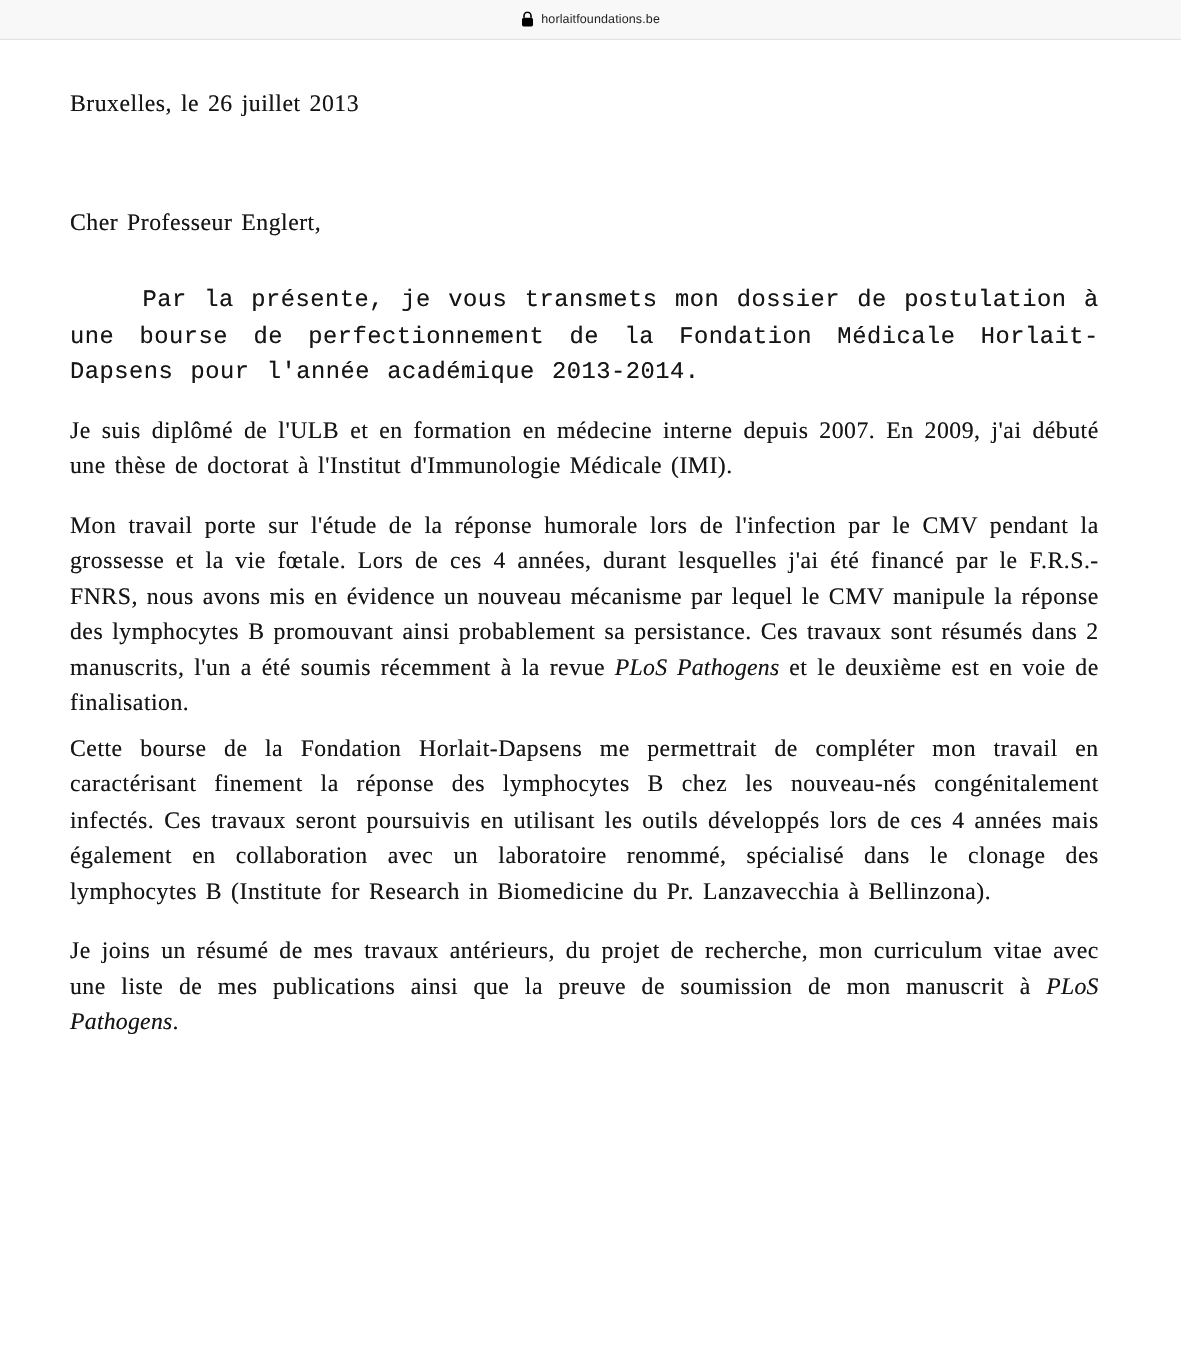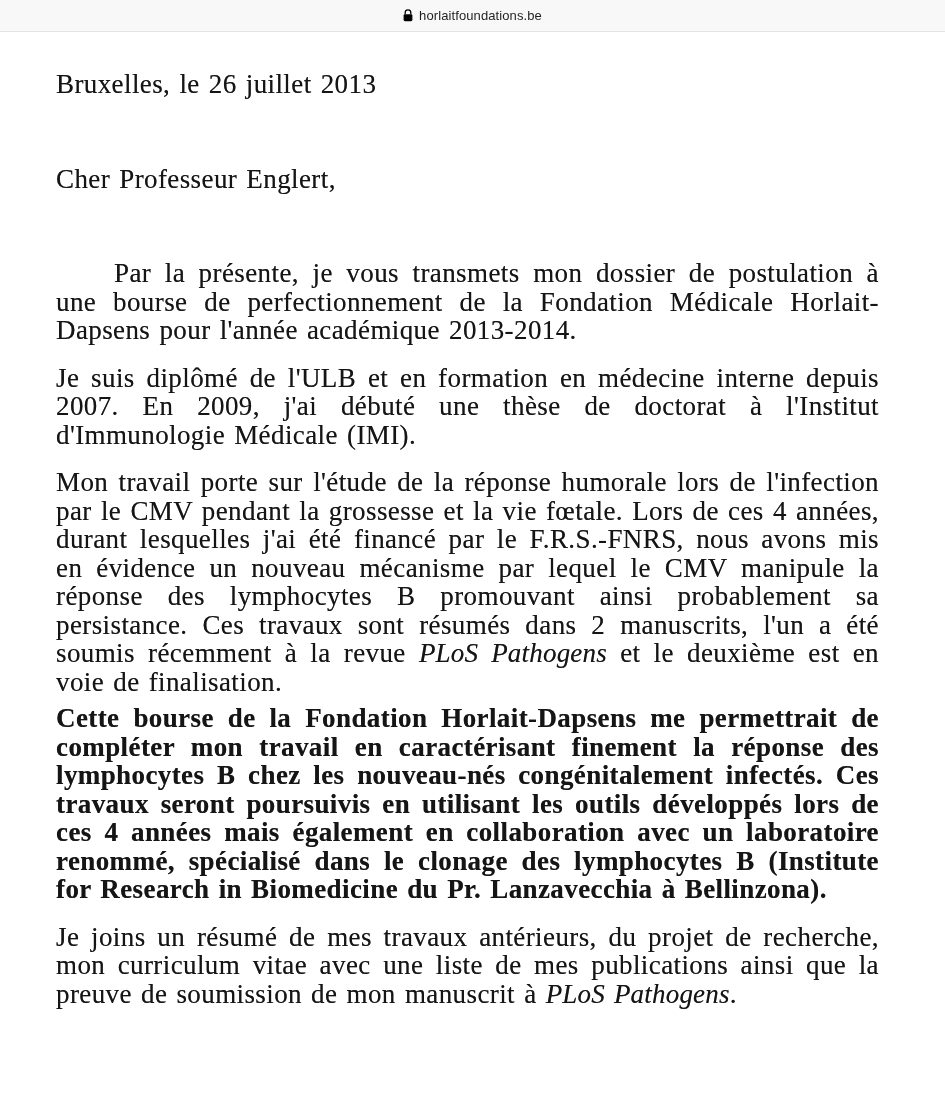--- a/index.html
+++ b/index.html
@@ -22,46 +22,46 @@
   .urlbar {
     display: flex;
     align-items: center;
     gap: 6px;
     padding: 3px 10px;
     border-radius: 6px;
     cursor: text;
   }
   .urlbar .lock { display: inline-flex; margin-top: -1px; }
   .urlbar .url-text {
-    font-size: 13px;
+    font-size: 10px;
     color: #1f1f1f;
     letter-spacing: 0.1px;
   }
   
   .page {
     padding: 38px 66px 0 56px;
     font-family: "Liberation Serif", serif;
     color: #151515;
-    font-size: 27px;
+    font-size: 19px;
     line-height: 28.5px;
     letter-spacing: 0.4px;
     word-spacing: 2px;
     text-shadow: 0 0 0.45px rgba(20,20,20,0.55);
   }
   .date-line { margin: 0; }
   .salutation { margin: 66px 0 12px 0; }
   .letter-body p.para {
     margin: 0;
     text-align: justify;
   }
   .letter-body p.para.indent { text-indent: 58px; }
-  .letter-body p.para:nth-of-type(1) { margin-top: 66px; }
+  .letter-body p.para:nth-of-type(1) { margin-top: 33px; font-family: Liberation Mono, monospace; }
   .letter-body p.para:nth-of-type(2) { margin-top: 19px; }
   .letter-body p.para:nth-of-type(3) { margin-top: 19px; }
-  .letter-body p.para:nth-of-type(4) { margin-top: 8px; font-weight: bold; }
+  .letter-body p.para:nth-of-type(4) { margin-top: 8px; }
   .letter-body p.para:nth-of-type(5) { margin-top: 19px; }
   .letter-body em { font-style: italic; letter-spacing: 0.2px; }
   .closing { margin: 57px 0 0 0; }
   .signature { margin: 74px 0 0 0; }
 </style>
 </head>
 <body>
 
 <div class="toolbar">
   <div class="urlbar">

